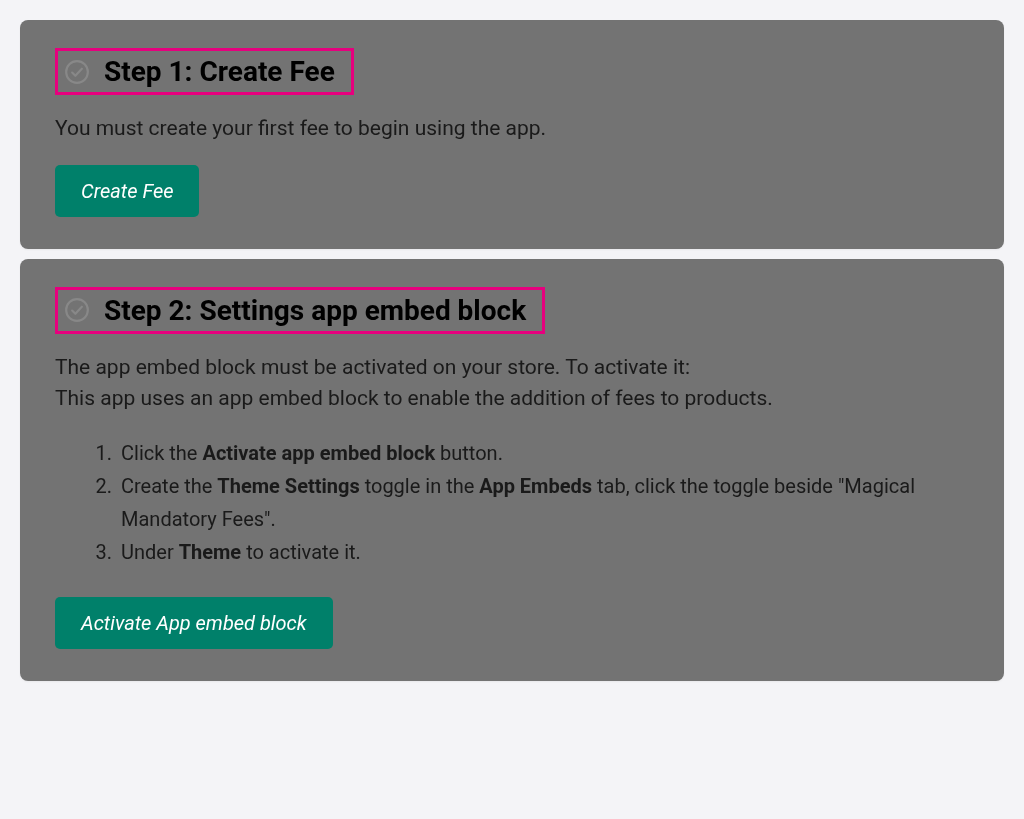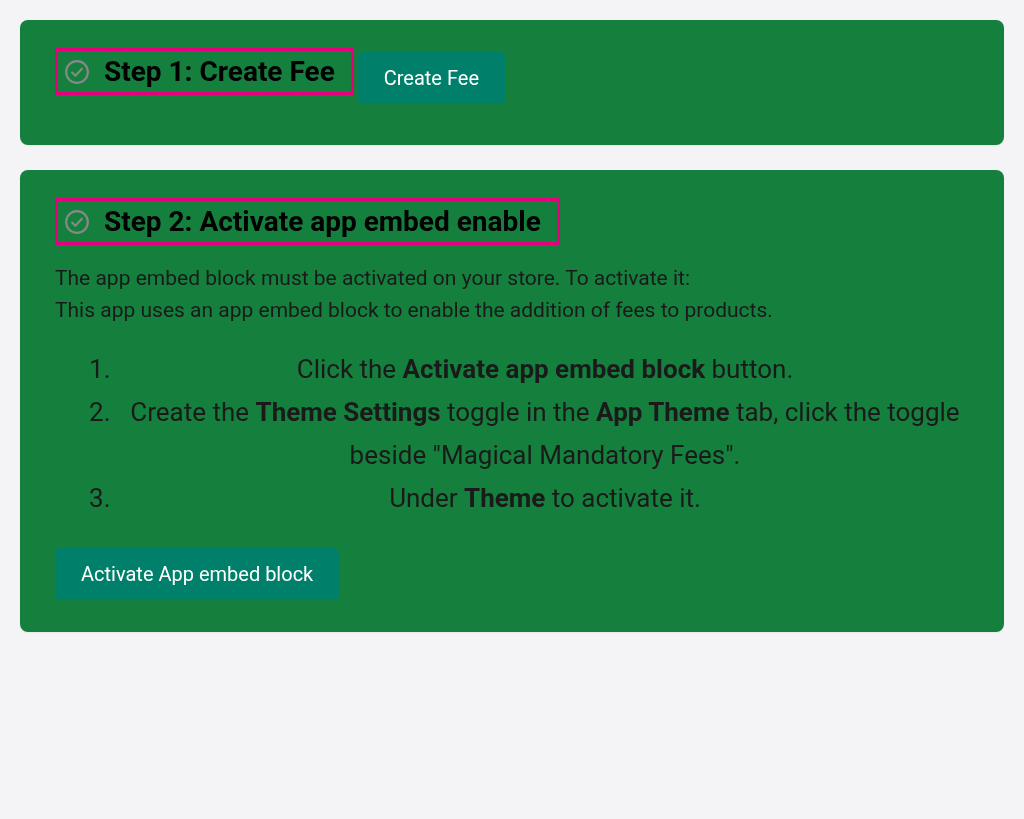--- a/index.html
+++ b/index.html
@@ -8,24 +8,24 @@
       padding: 0;
     }
     body {
       font-family: -apple-system, BlinkMacSystemFont, 'Segoe UI', Roboto, Helvetica, Arial, sans-serif;
       background-color: #f4f4f7;
       padding: 20px;
       width: 1024px;
       height: 819px;
     }
     .card {
-      background-color: #15803d;
+      background-color: #737373;
       border-radius: 8px;
       padding: 28px 35px 32px 35px;
-      margin-bottom: 25px;
+      margin-bottom: 10px;
       box-shadow: 0 1px 2px rgba(0,0,0,0.05);
     }
     .step-heading {
       display: inline-flex;
       align-items: center;
       border: 3px solid #e6007e;
       padding: 4px 16px 4px 6px;
       margin-bottom: 18px;
     }
     .check-icon {
@@ -48,70 +48,71 @@
     .btn {
       display: inline-block;
       background-color: #00806a;
       color: #ffffff;
       font-size: 20px;
       padding: 14px 26px;
       border: none;
       border-radius: 5px;
       cursor: pointer;
       font-family: inherit;
+      font-style: italic;
     }
     .steps-list {
       padding-left: 62px;
       margin-top: 22px;
       margin-bottom: 28px;
     }
     .steps-list li {
-      font-size: 26px;
+      font-size: 20px;
       color: #1a1a1a;
       line-height: 1.65;
       padding-left: 4px;
-      text-align: center;
     }
     .bold {
       font-weight: 700;
     }
   </style>
 </head>
 <body>
 
 <div class="card">
   <div class="step-heading">
     <span class="check-icon">
       <svg viewBox="0 0 24 24" fill="none" stroke="#888888" stroke-width="2">
         <circle cx="12" cy="12" r="10"></circle>
         <path d="M7.5 12.5 L10.5 15.5 L16.5 9" stroke-linecap="round" stroke-linejoin="round"></path>
       </svg>
     </span>
     <h2 class="step-title">Step 1: Create Fee</h2>
   </div>
+  <p class="description">You must create your first fee to begin using the app.</p>
   <button class="btn">Create Fee</button>
 </div>
 
 <div class="card">
   <div class="step-heading">
     <span class="check-icon">
       <svg viewBox="0 0 24 24" fill="none" stroke="#888888" stroke-width="2">
         <circle cx="12" cy="12" r="10"></circle>
         <path d="M7.5 12.5 L10.5 15.5 L16.5 9" stroke-linecap="round" stroke-linejoin="round"></path>
       </svg>
     </span>
-    <h2 class="step-title">Step 2: Activate app embed enable</h2>
+    <h2 class="step-title">Step 2: Settings app embed block</h2>
   </div>
   <p class="description" style="margin-bottom:0;">The app embed block must be activated on your store. To activate it:</p>
   <p class="description">This app uses an app embed block to enable the addition of fees to products.</p>
   <ol class="steps-list">
     <li>
       <span>Click the </span><span class="bold">Activate app embed block</span><span> button.</span>
     </li>
     <li>
-      <span>Create the </span><span class="bold">Theme Settings</span><span> toggle in the </span><span class="bold">App Theme</span><span> tab, click the toggle beside "Magical Mandatory Fees".</span>
+      <span>Create the </span><span class="bold">Theme Settings</span><span> toggle in the </span><span class="bold">App Embeds</span><span> tab, click the toggle beside "Magical Mandatory Fees".</span>
     </li>
     <li>
       <span>Under </span><span class="bold">Theme</span><span> to activate it.</span>
     </li>
   </ol>
   <button class="btn">Activate App embed block</button>
 </div>
 
 </body></html>

